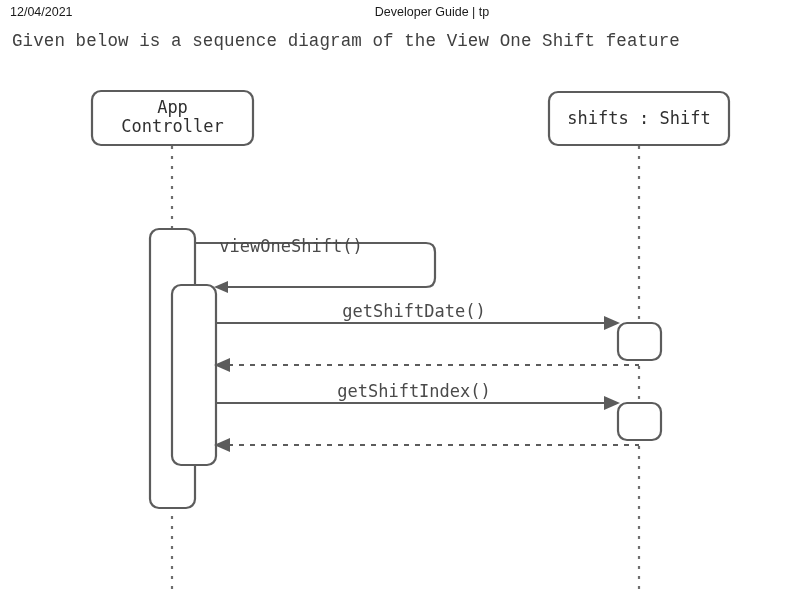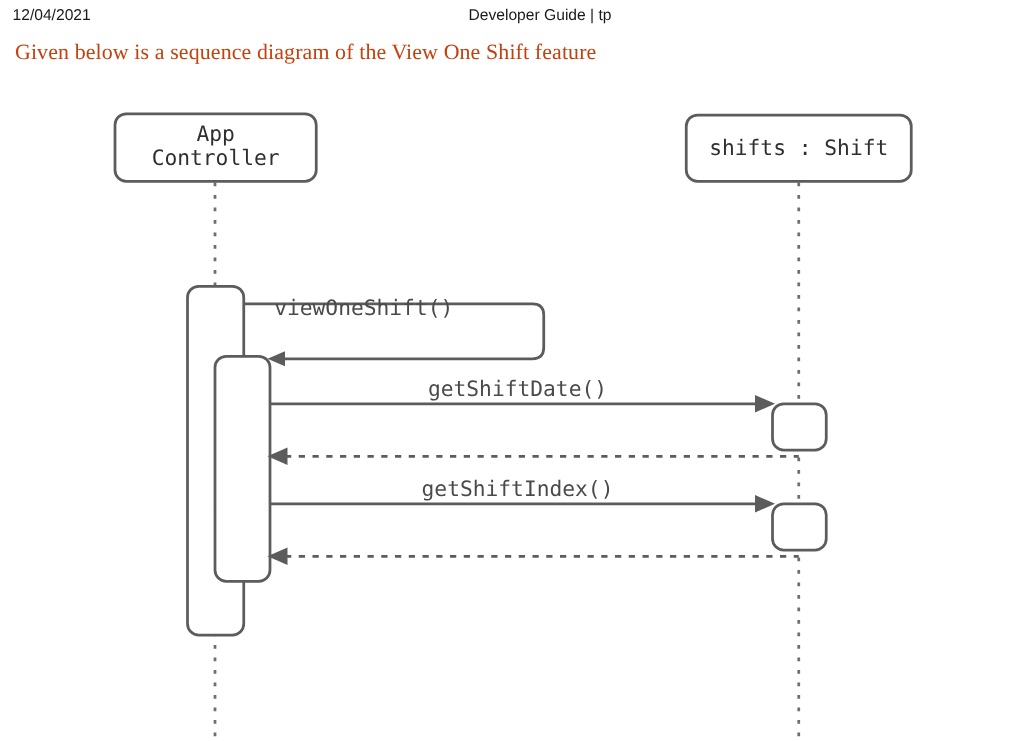--- a/index.html
+++ b/index.html
@@ -42,22 +42,22 @@
     font-family: "Liberation Sans", sans-serif;
     white-space: nowrap;
     padding-left: 28px;
   }
 
   
   #intro-text {
     position: absolute;
     left: 12px; top: 31px;
     font-size: 17.5px;
-    color: #c2410c;
-    font-family: Liberation Serif, serif;
+    color: #404040;
+    font-family: Liberation Mono, monospace;
     letter-spacing: 0.1px;
     white-space: nowrap;
   }
 
   
   #sequence-diagram {
     position: absolute;
     left: 0; top: 0;
     width: 808px;
     height: 593px;

